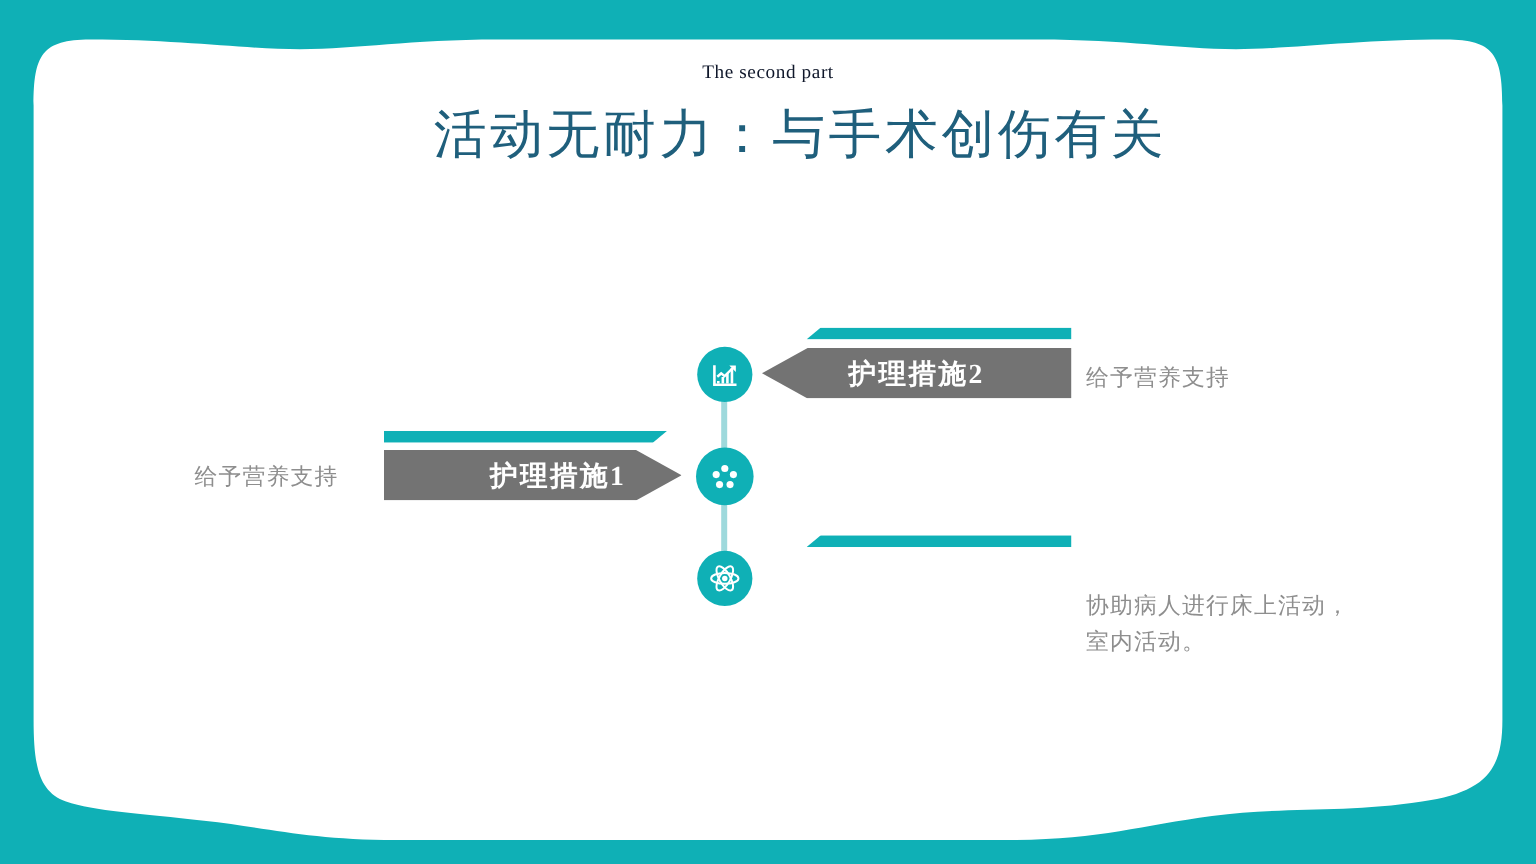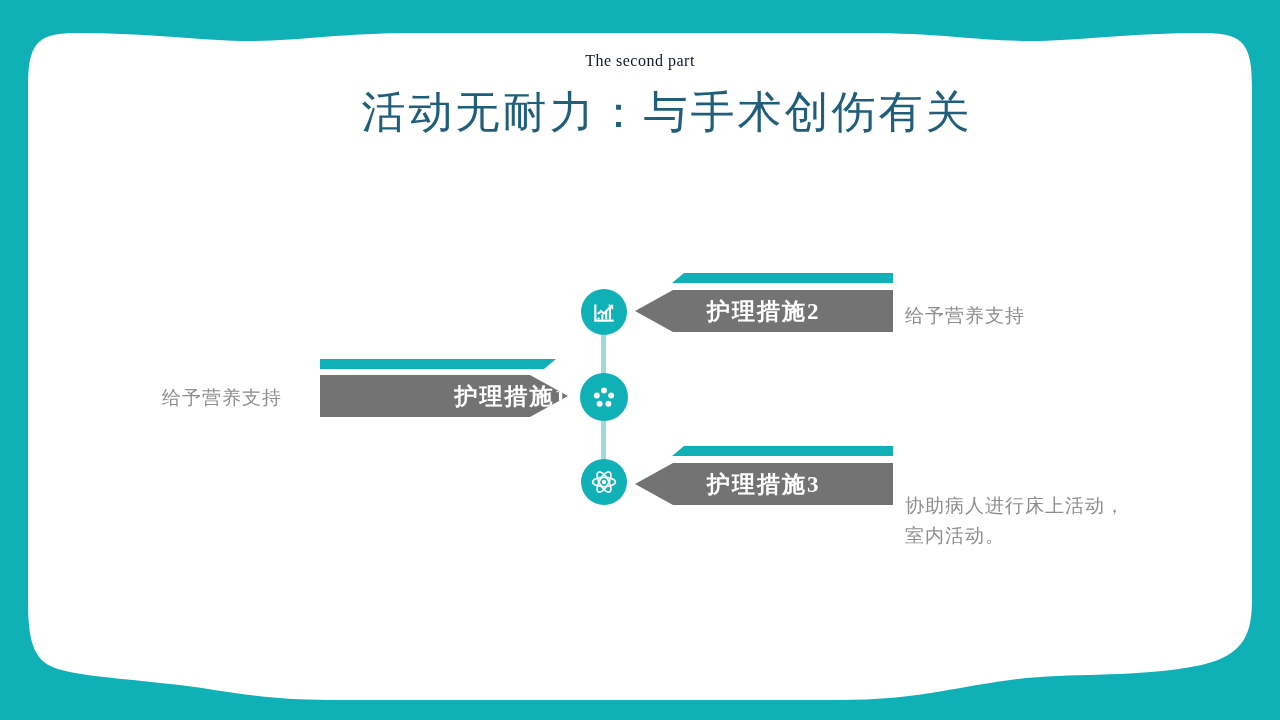--- a/index.html
+++ b/index.html
@@ -109,21 +109,21 @@
   .accent {
     position: absolute;
     height: 10px;
     background: #0fb0b6;
     z-index: 3;
   }
 
   
   .banner-right {
     clip-path: polygon(0 0, calc(100% - 38px) 0, 100% 50%, calc(100% - 38px) 100%, 0 100%);
-    justify-content: flex-end;
+    justify-content: center;
     padding-left: 42px;
   }
   .accent-right {
     clip-path: polygon(0 0, 100% 0, calc(100% - 12px) 100%, 0 100%);
   }
 
   
   .banner-left {
     clip-path: polygon(38px 0, 100% 0, 100% 100%, 38px 100%, 0 50%);
     justify-content: flex-start;
@@ -217,23 +217,20 @@
           <circle cx="24.2" cy="14.3" r="3.4" fill="#ffffff"></circle>
           <circle cx="21.0" cy="23.8" r="3.4" fill="#ffffff"></circle>
           <circle cx="11.0" cy="23.8" r="3.4" fill="#ffffff"></circle>
           <circle cx="7.8" cy="14.3" r="3.4" fill="#ffffff"></circle>
         </svg>
       </span>
     </div>
     <div class="caption cap-left">给予营养支持</div>
 
     <div class="accent accent-left m3-accent"></div>
-    <div class="banner banner-left m3-banner">
-      <span>护理措施3</span>
-    </div>
     <div class="node node-3">
       <span>
         <svg width="28" height="28" viewBox="0 0 32 32">
           <g stroke="#ffffff" stroke-width="1.9" fill="none">
             <ellipse cx="16" cy="16" rx="13" ry="5.2"></ellipse>
             <ellipse cx="16" cy="16" rx="13" ry="5.2" transform="rotate(60 16 16)"></ellipse>
             <ellipse cx="16" cy="16" rx="13" ry="5.2" transform="rotate(120 16 16)"></ellipse>
           </g>
           <circle cx="16" cy="16" r="2.6" fill="#ffffff"></circle>
         </svg>

